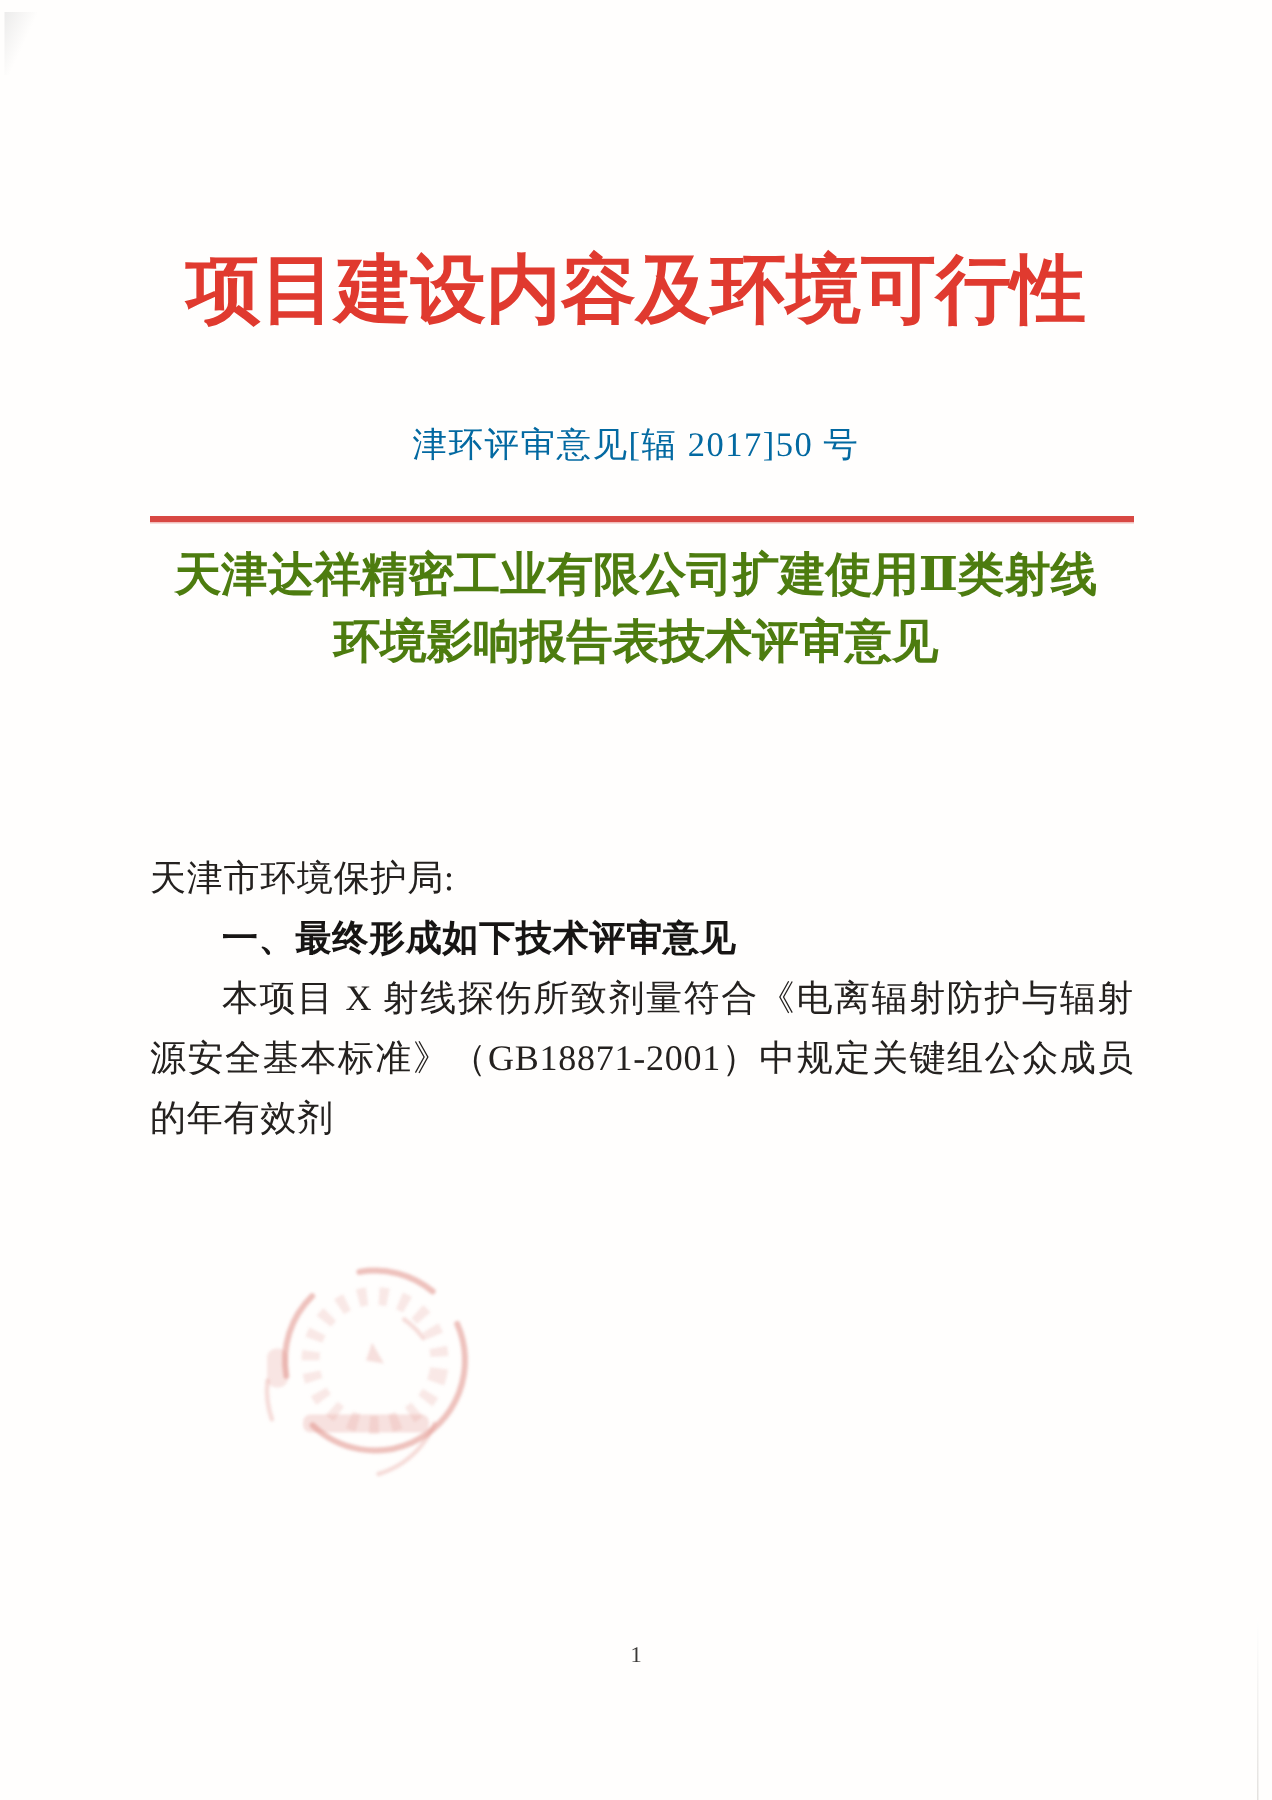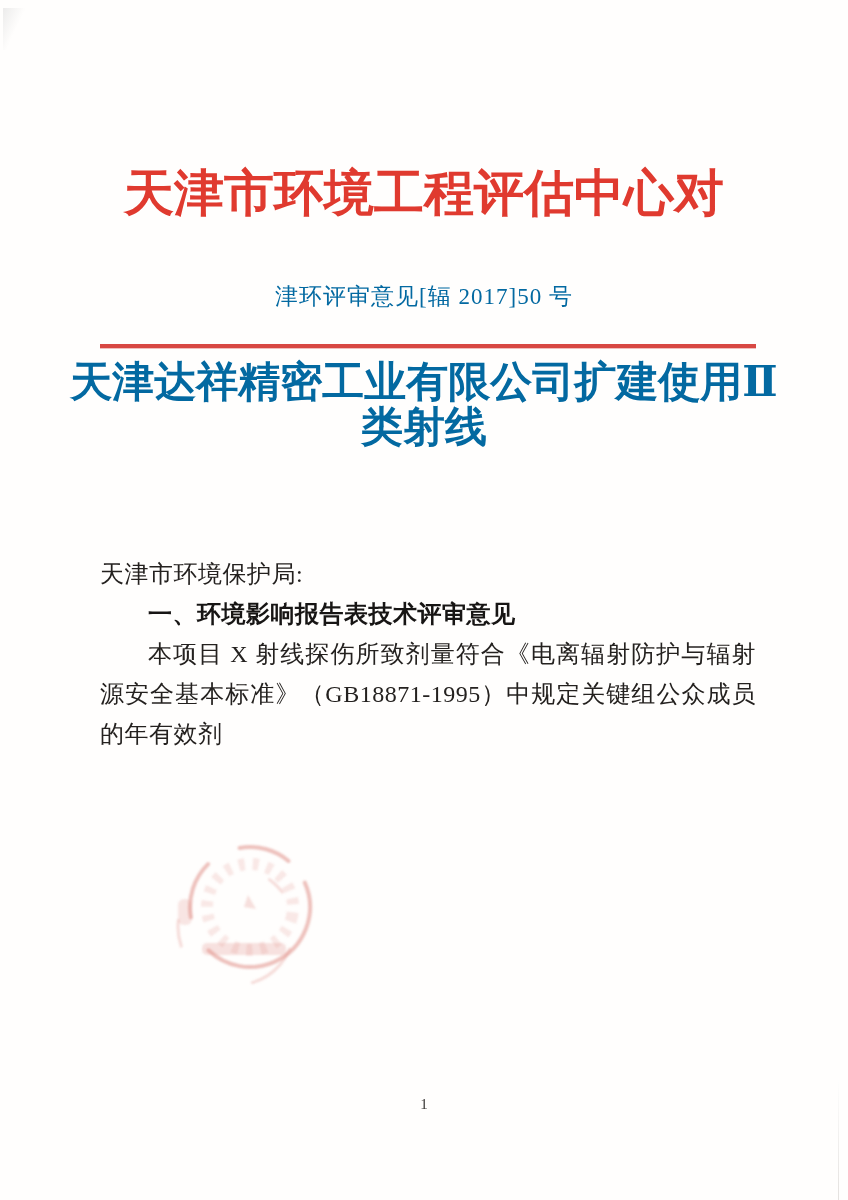--- a/index.html
+++ b/index.html
@@ -41,27 +41,27 @@
     color:#0369a1;
   }
   .red-rule{
     position:absolute;left:100px;top:344px;width:656px;height:4px;
     background:var(--rule_red);
     box-shadow:0 1px 0 rgba(216,72,67,.35);
   }
   .doc-title{
     position:absolute;left:60px;top:360px;width:728px;
     text-align:center;
-    font-size:42px;
+    font-size:31px;
     font-weight:bold;
     line-height:45px;
-    color:#0369a1;
+    color:#4d7c0f;
   }
   .body-text{
-    position:absolute;left:100px;top:554px;width:656px;
+    position:absolute;left:100px;top:566px;width:656px;
     font-size:24px;
     line-height:40px;
     text-align:justify;
     letter-spacing:.5px;
     color:#24211f;
   }
   .body-text p{margin:0;}
   .indent{text-indent:2em;}
   .section-heading{font-weight:bold;text-indent:2em;color:#171514;}
   .page-number{
@@ -84,34 +84,35 @@
     opacity:.7;
   }
 </style>
 </head>
 <body>
 
 <div class="page">
 
   <div class="scan-artifact"></div>
 
-  <div class="letterhead">天津市环境工程评估中心对</div>
+  <div class="letterhead">项目建设内容及环境可行性</div>
 
   <div class="doc-number">津环评审意见[辐 2017]50 号</div>
 
   <div class="red-rule"></div>
 
   <div class="doc-title">
     <div>天津达祥精密工业有限公司扩建使用Ⅱ类射线</div>
+    <div>环境影响报告表技术评审意见</div>
   </div>
 
   <div class="body-text">
     <p>天津市环境保护局:</p>
-    <p class="section-heading">一、环境影响报告表技术评审意见</p>
-    <p class="indent">本项目 X 射线探伤所致剂量符合《电离辐射防护与辐射源安全基本标准》（GB18871-1995）中规定关键组公众成员的年有效剂</p>
+    <p class="section-heading">一、最终形成如下技术评审意见</p>
+    <p class="indent">本项目 X 射线探伤所致剂量符合《电离辐射防护与辐射源安全基本标准》（GB18871-2001）中规定关键组公众成员的年有效剂</p>
   </div>
 
   <svg class="seal" viewBox="0 0 162 152" xmlns="http://www.w3.org/2000/svg" aria-hidden="true">
 
     <circle cx="80" cy="64" r="60" fill="none" stroke="var(--seal_red)" stroke-width="4" stroke-dasharray="165 38 58 36 52 28" stroke-linecap="round" transform="rotate(-24 80 64)" opacity="0.55"></circle>
 
     <circle cx="66" cy="84" r="58" fill="none" stroke="var(--seal_red)" stroke-width="3" stroke-dasharray="34 88 26 120 18 60" stroke-linecap="round" transform="rotate(40 66 84)" opacity="0.30"></circle>
 
     <circle cx="80" cy="64" r="43" fill="none" stroke="var(--seal_red)" stroke-width="12" stroke-dasharray="6 8" transform="rotate(12 80 64)" opacity="0.20"></circle>
 

